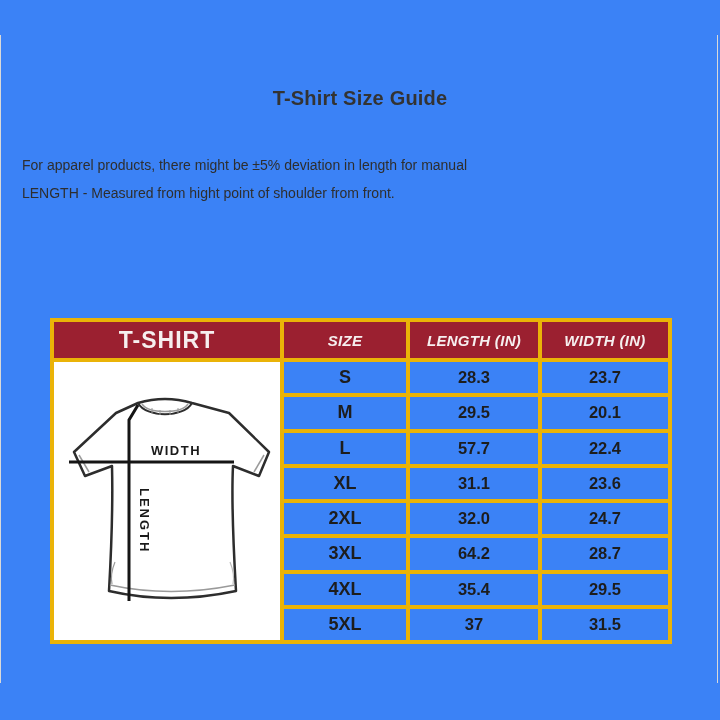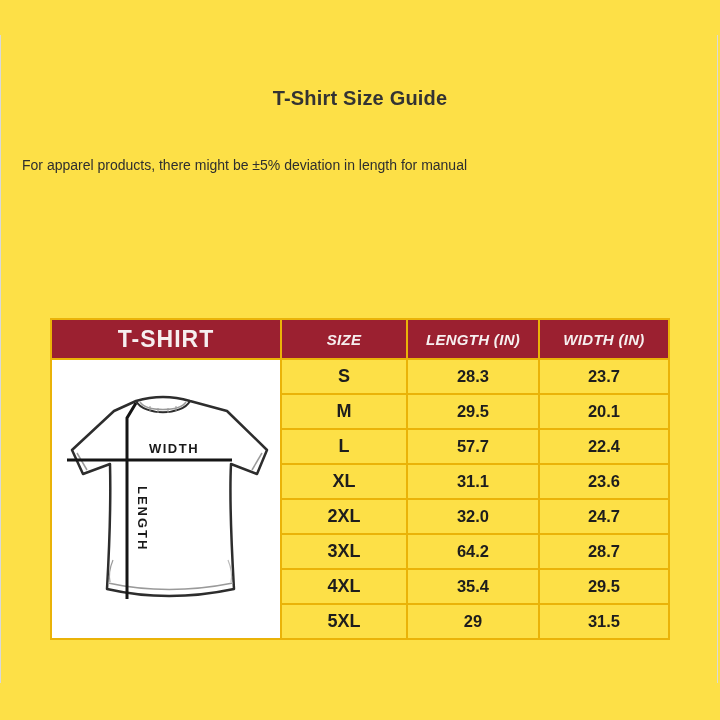--- a/index.html
+++ b/index.html
@@ -1,19 +1,19 @@
 <!DOCTYPE html>
 <html><head>
 <meta charset="utf-8">
 <style>
   html,body{margin:0;padding:0;}
   .page{
     position:relative;
     width:720px;height:720px;
-    background:#fde047;
+    background:#3b82f6;
     font-family:"Liberation Sans", sans-serif;
     overflow:hidden;
   }
   .edge-border{
     position:absolute;top:35px;height:648px;width:0;
     border-left:1px solid #d9d9d9;
   }
   .edge-border.left{left:0;}
   .edge-border.right{left:717px;}
   .title{
@@ -27,21 +27,21 @@
     color:#2e2e2e;font-size:14px;
   }
   .intro .line{height:28px;line-height:28px;white-space:nowrap;}
   table.size-table{
     position:absolute;left:50px;top:318px;
     width:618px;
     border-collapse:collapse;
     table-layout:fixed;
   }
   table.size-table th, table.size-table td{
-    border:2px solid #eab308;
+    border:4px solid #eab308;
     text-align:center;
     vertical-align:middle;
     padding:4px;
   }
   table.size-table thead tr{height:40px;}
   table.size-table tbody tr{height:34px;}
   th{
     background:#9b2030;
     color:#f6efef;
   }
@@ -57,20 +57,21 @@
 
 <div class="page">
 
   <div class="edge-border left"></div>
   <div class="edge-border right"></div>
 
   <div class="title">T-Shirt Size Guide</div>
 
   <div class="intro">
     <div class="line">For apparel products, there might be ±5% deviation in length for manual</div>
+    <div class="line">LENGTH - Measured from hight point of shoulder from front.</div>
   </div>
 
   <table class="size-table">
     <colgroup>
       <col style="width:230px">
       <col style="width:126px">
       <col style="width:132px">
       <col style="width:130px">
     </colgroup>
     <thead>
@@ -136,19 +137,19 @@
         <td class="c-num">64.2</td>
         <td class="c-num">28.7</td>
       </tr>
       <tr>
         <td class="c-size">4XL</td>
         <td class="c-num">35.4</td>
         <td class="c-num">29.5</td>
       </tr>
       <tr>
         <td class="c-size">5XL</td>
-        <td class="c-num">29</td>
+        <td class="c-num">37</td>
         <td class="c-num">31.5</td>
       </tr>
     </tbody>
   </table>
 
 </div>
 
 </body></html>

